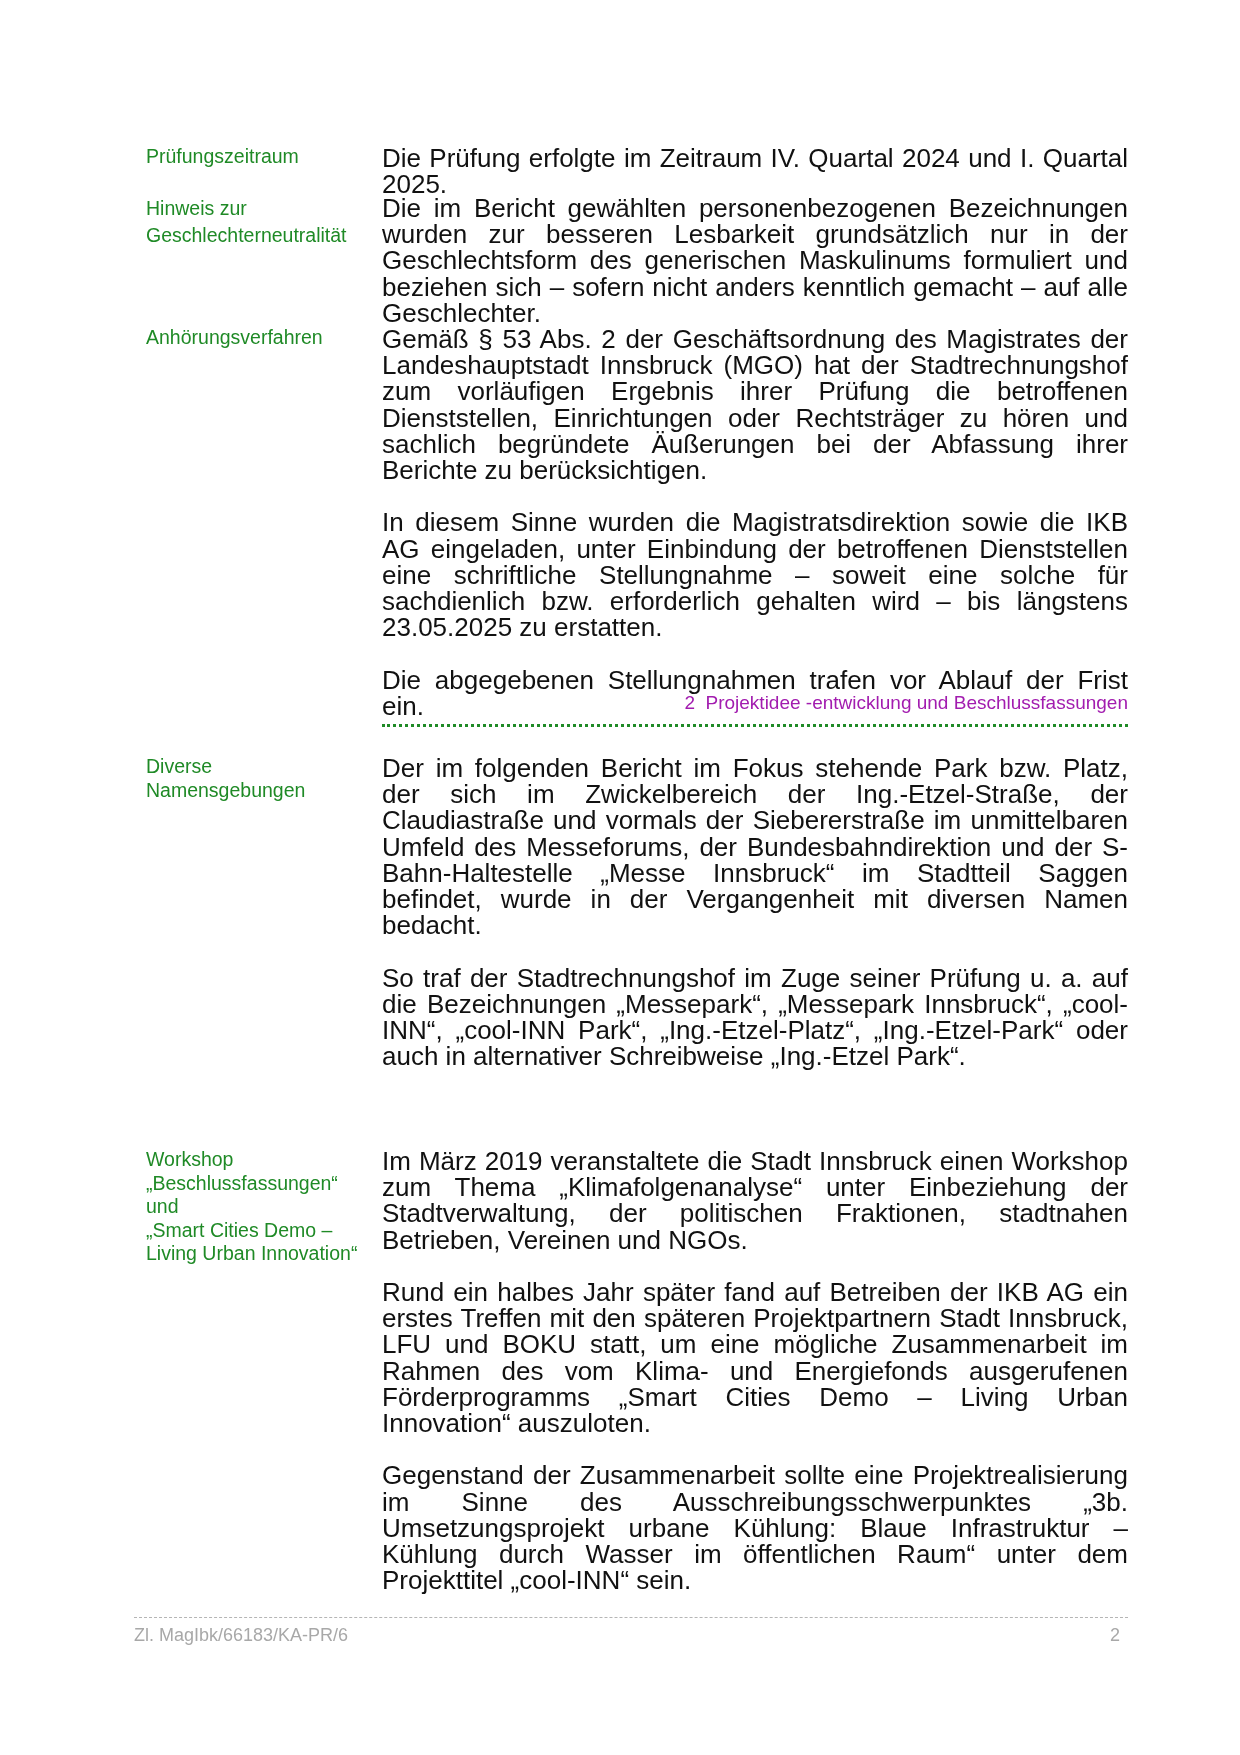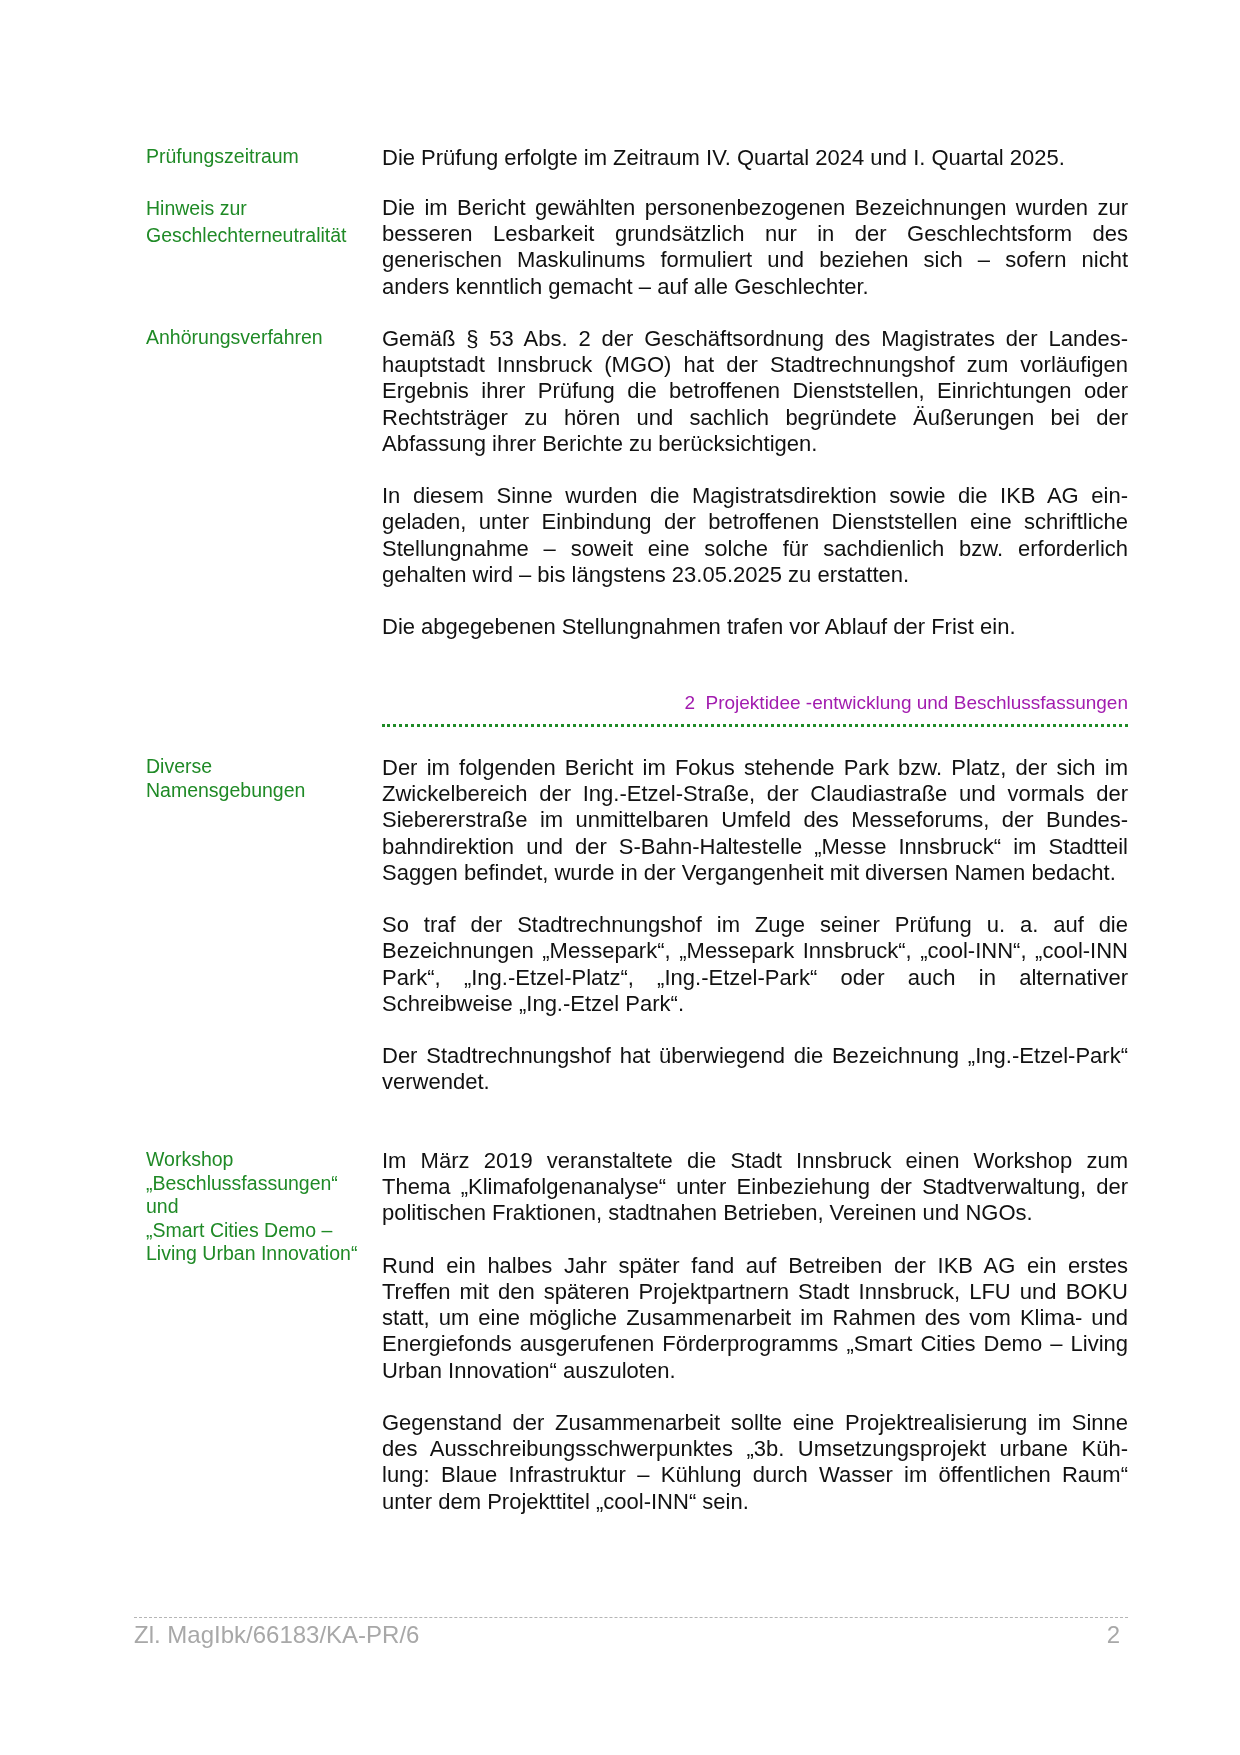--- a/index.html
+++ b/index.html
@@ -3,30 +3,30 @@
   <meta charset="utf-8">
   <style>
     html, body { margin: 0; padding: 0; background: #ffffff; }
     body { width: 1240px; height: 1755px; position: relative; overflow: hidden;
       font-family: "Liberation Sans", sans-serif; color: #111111; }
     .page { position: absolute; left: 0; top: 0; width: 1216px; height: 1755px; }
     .row { position: absolute; left: 146px; width: 982px; }
     .label { position: absolute; left: 0; top: 0; width: 230px; color: #1f8a26;
       font-size: 19.5px; line-height: 23.5px; }
     .body { position: absolute; left: 236px; width: 746px; top: 0;
-      font-size: 22px; line-height: 26.2px; text-align: justify; }
+      font-size: 26px; line-height: 26.2px; text-align: justify; }
     .body p { margin: 0 0 26.2px 0; }
     .body p:last-child { margin-bottom: 0; }
     .heading { position: absolute; left: 382px; width: 746px; top: 690px;
       text-align: right; color: #a21caf; font-size: 19px; line-height: 26px; }
     .heading-rule { position: absolute; left: 382px; width: 746px; top: 724px;
       border-top: 3px dotted #1f8a26; }
     .footer-rule { position: absolute; left: 134px; width: 994px; top: 1617px;
       border-top: 1.5px dashed #b5b5b5; }
-    .footer { position: absolute; top: 1624px; color: #a8a8a8; font-size: 24px; line-height: 22px; }
+    .footer { position: absolute; top: 1624px; color: #a8a8a8; font-size: 18px; line-height: 22px; }
   </style>
 </head>
 <body>
 
 <div class="page">
 
   <div class="row" style="top:145px;">
     <div class="label">Prüfungszeitraum</div>
     <div class="body">
       <p>Die Prüfung erfolgte im Zeitraum IV. Quartal 2024 und I. Quartal 2025.</p>
@@ -59,21 +59,20 @@
   <div class="heading-rule"></div>
 
   <div class="row" style="top:755px;">
     <div class="label">
       <div>Diverse</div>
       <div>Namensgebungen</div>
     </div>
     <div class="body">
       <p>Der im folgenden Bericht im Fokus stehende Park bzw. Platz, der sich im Zwickelbereich der Ing.-Etzel-Straße, der Claudiastraße und vormals der Siebererstraße im unmittelbaren Umfeld des Messeforums, der Bundes­bahndirektion und der S-Bahn-Haltestelle „Messe Innsbruck“ im Stadtteil Saggen befindet, wurde in der Vergangenheit mit diversen Namen bedacht.</p>
       <p>So traf der Stadtrechnungshof im Zuge seiner Prüfung u. a. auf die Bezeichnungen „Messepark“, „Messepark Innsbruck“, „cool-INN“, „cool-INN Park“, „Ing.-Etzel-Platz“, „Ing.-Etzel-Park“ oder auch in alternativer Schreibweise „Ing.-Etzel Park“.</p>
-      <p>Der Stadtrechnungshof hat überwiegend die Bezeichnung „Ing.-Etzel-Park“ verwendet.</p>
     </div>
   </div>
 
   <div class="row" style="top:1148px;">
     <div class="label" style="width:240px;">
       <div>Workshop</div>
       <div>„Beschlussfassungen“</div>
       <div>und</div>
       <div>„Smart Cities Demo –</div>
       <div>Living Urban Innovation“</div>

